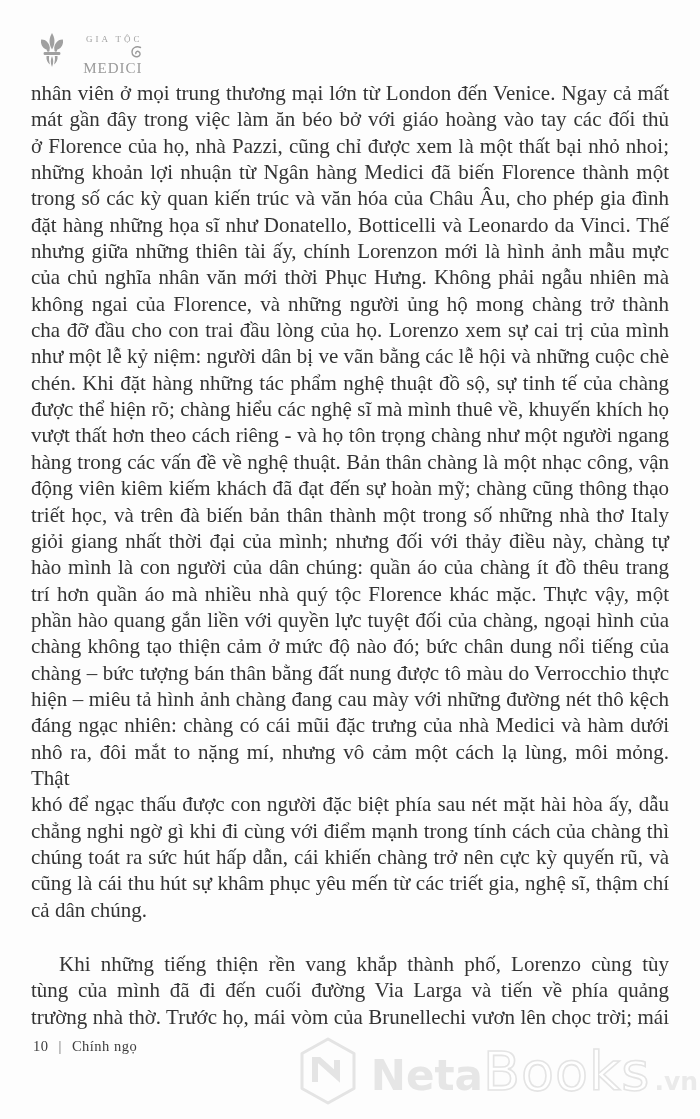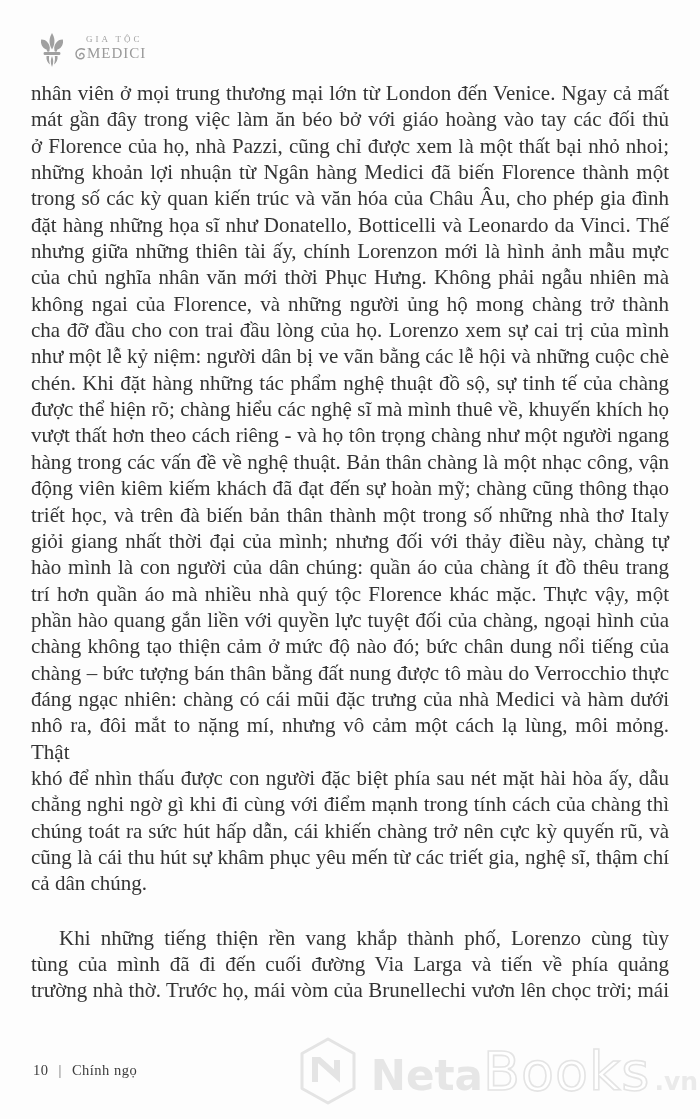--- a/index.html
+++ b/index.html
@@ -24,21 +24,21 @@
   .logo-text { display: flex; flex-direction: column; }
   .series-label {
     font-family: "Liberation Serif", serif;
     font-size: 9px;
     letter-spacing: 3px;
     color: #a2a2a2;
     margin-left: 12px;
     margin-top: 4px;
     font-variant: small-caps;
   }
-  .series-name-row { display: flex; align-items: flex-end; margin-top: 1px; }
+  .series-name-row { display: flex; align-items: flex-end; margin-top: 1px; flex-direction: column; }
   .ornament { width: 13px; height: 15px; margin-right: 0px; }
   .series-name {
     font-size: 15px;
     letter-spacing: 1px;
     color: #9a9a9a;
   }
 
   
   .text-block {
     position: absolute;
@@ -54,21 +54,21 @@
     text-align-last: justify;
     white-space: normal;
     color: #343434;
   }
   .line.last { text-align-last: left; }
   .line.first-indent { text-indent: 28px; }
 
   
   .footer {
     position: absolute;
-    left: 33px; top: 1062px;
+    left: 33px; top: 1038px;
     font-size: 14.5px;
     color: #3c3c3c;
     display: flex;
     align-items: flex-end;
     letter-spacing: 0.5px;
   }
   .footer .page-number { margin-right: 10px; }
   .footer .separator { margin-right: 10px; color: #6a6a6a; font-weight: 400; }
 
   
@@ -158,23 +158,24 @@
       <div class="line">vượt thất hơn theo cách riêng - và họ tôn trọng chàng như một người ngang</div>
       <div class="line">hàng trong các vấn đề về nghệ thuật. Bản thân chàng là một nhạc công, vận</div>
       <div class="line">động viên kiêm kiếm khách đã đạt đến sự hoàn mỹ; chàng cũng thông thạo</div>
       <div class="line">triết học, và trên đà biến bản thân thành một trong số những nhà thơ Italy</div>
       <div class="line">giỏi giang nhất thời đại của mình; nhưng đối với thảy điều này, chàng tự</div>
       <div class="line">hào mình là con người của dân chúng: quần áo của chàng ít đồ thêu trang</div>
       <div class="line">trí hơn quần áo mà nhiều nhà quý tộc Florence khác mặc. Thực vậy, một</div>
       <div class="line">phần hào quang gắn liền với quyền lực tuyệt đối của chàng, ngoại hình của</div>
       <div class="line">chàng không tạo thiện cảm ở mức độ nào đó; bức chân dung nổi tiếng của</div>
       <div class="line">chàng – bức tượng bán thân bằng đất nung được tô màu do Verrocchio thực</div>
+      <div class="line">hiện – miêu tả hình ảnh chàng đang cau mày với những đường nét thô kệch</div>
       <div class="line">đáng ngạc nhiên: chàng có cái mũi đặc trưng của nhà Medici và hàm dưới</div>
       <div class="line">nhô ra, đôi mắt to nặng mí, nhưng vô cảm một cách lạ lùng, môi mỏng. Thật</div>
-      <div class="line">khó để nhìn thấu được con người đặc biệt phía sau nét mặt hài hòa ấy, dẫu</div>
+      <div class="line">khó để ngạc thấu được con người đặc biệt phía sau nét mặt hài hòa ấy, dẫu</div>
       <div class="line">chẳng nghi ngờ gì khi đi cùng với điểm mạnh trong tính cách của chàng thì</div>
       <div class="line">chúng toát ra sức hút hấp dẫn, cái khiến chàng trở nên cực kỳ quyến rũ, và</div>
       <div class="line">cũng là cái thu hút sự khâm phục yêu mến từ các triết gia, nghệ sĩ, thậm chí</div>
       <div class="line last">cả dân chúng.</div>
     </div>
     <div class="para">
       <div class="line first-indent">Khi những tiếng thiện rền vang khắp thành phố, Lorenzo cùng tùy</div>
       <div class="line">tùng của mình đã đi đến cuối đường Via Larga và tiến về phía quảng</div>
       <div class="line">trường nhà thờ. Trước họ, mái vòm của Brunellechi vươn lên chọc trời; mái</div>
     </div>

